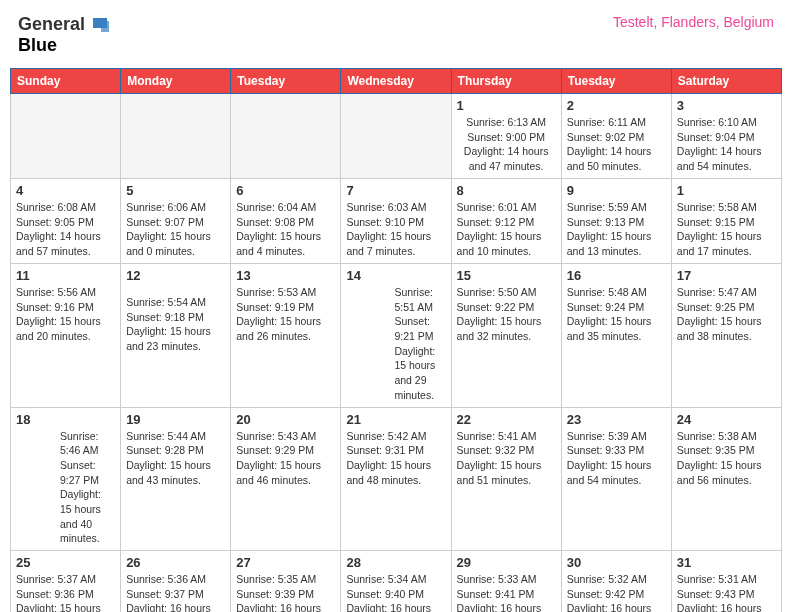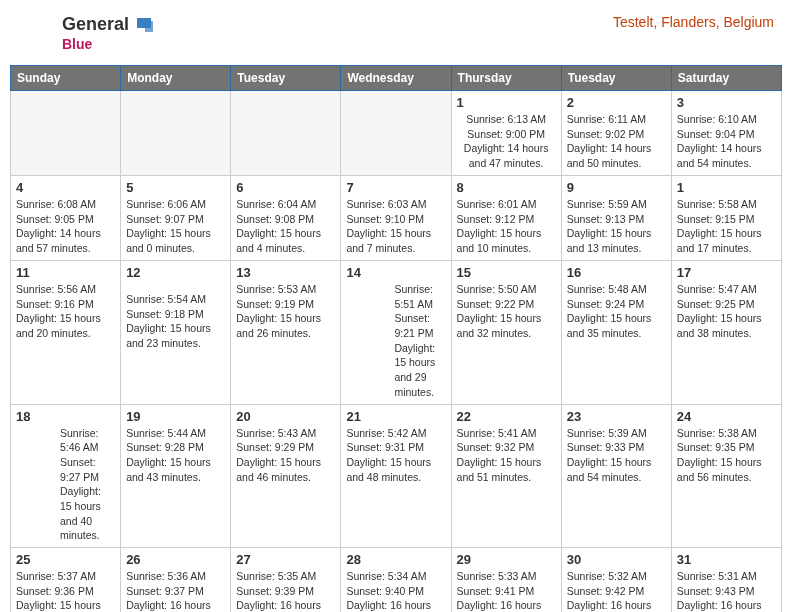--- a/index.html
+++ b/index.html
@@ -9,21 +9,20 @@
       width: 792px;
       min-height: 612px;
       padding: 10px;
     }
     .header {
       display: flex;
       justify-content: space-between;
       align-items: flex-start;
       margin-bottom: 8px;
       padding: 4px 8px;
-      margin-left: 44px;
     }
     .logo {
       display: flex;
       flex-direction: column;
       align-items: flex-start;
     }
     .logo-row {
       display: flex;
       align-items: center;
       gap: 2px;
@@ -32,29 +31,29 @@
       text-align: right;
     }
     .title-month {
       font-size: 32px;
       font-weight: bold;
       color: #333;
       line-height: 1.1;
     }
     .title-location {
       font-size: 14px;
-      color: #c2410c;
+      color: #ec4899;
     }
     .calendar {
       width: 100%;
       border-collapse: collapse;
       font-size: 11px;
     }
     .calendar th {
-      background-color: #737373;
+      background-color: #ef4444;
       color: white;
       text-align: left;
       padding: 5px 6px;
       font-size: 12px;
       font-weight: bold;
       border: 1px solid #2a6aa8;
     }
     .calendar td {
       border: 1px solid #ccc;
       vertical-align: top;
@@ -87,21 +86,21 @@
 <div class="header">
   <div class="logo">
     <div class="logo-row">
       <span style="font-size:18px;font-weight:bold;color:#333;">General</span>
       <svg width="22" height="18" viewBox="0 0 22 18">
         <polygon points="6,2 20,2 20,12 6,12" fill="#3a7fc1"></polygon>
         <polygon points="14,5 22,5 22,16 14,16" fill="#3a7fc1" opacity="0.7"></polygon>
       </svg>
     </div>
     <div>
-      <span style="font-size:14px;font-weight:bold;color:#be185d;">Blue</span>
+      <span style="font-size:18px;font-weight:bold;color:#000000;">Blue</span>
     </div>
   </div>
   <div class="title-block">
     <div class="title-location">Testelt, Flanders, Belgium</div>
   </div>
 </div>
 
 <table class="calendar">
   <thead>
     <tr>

